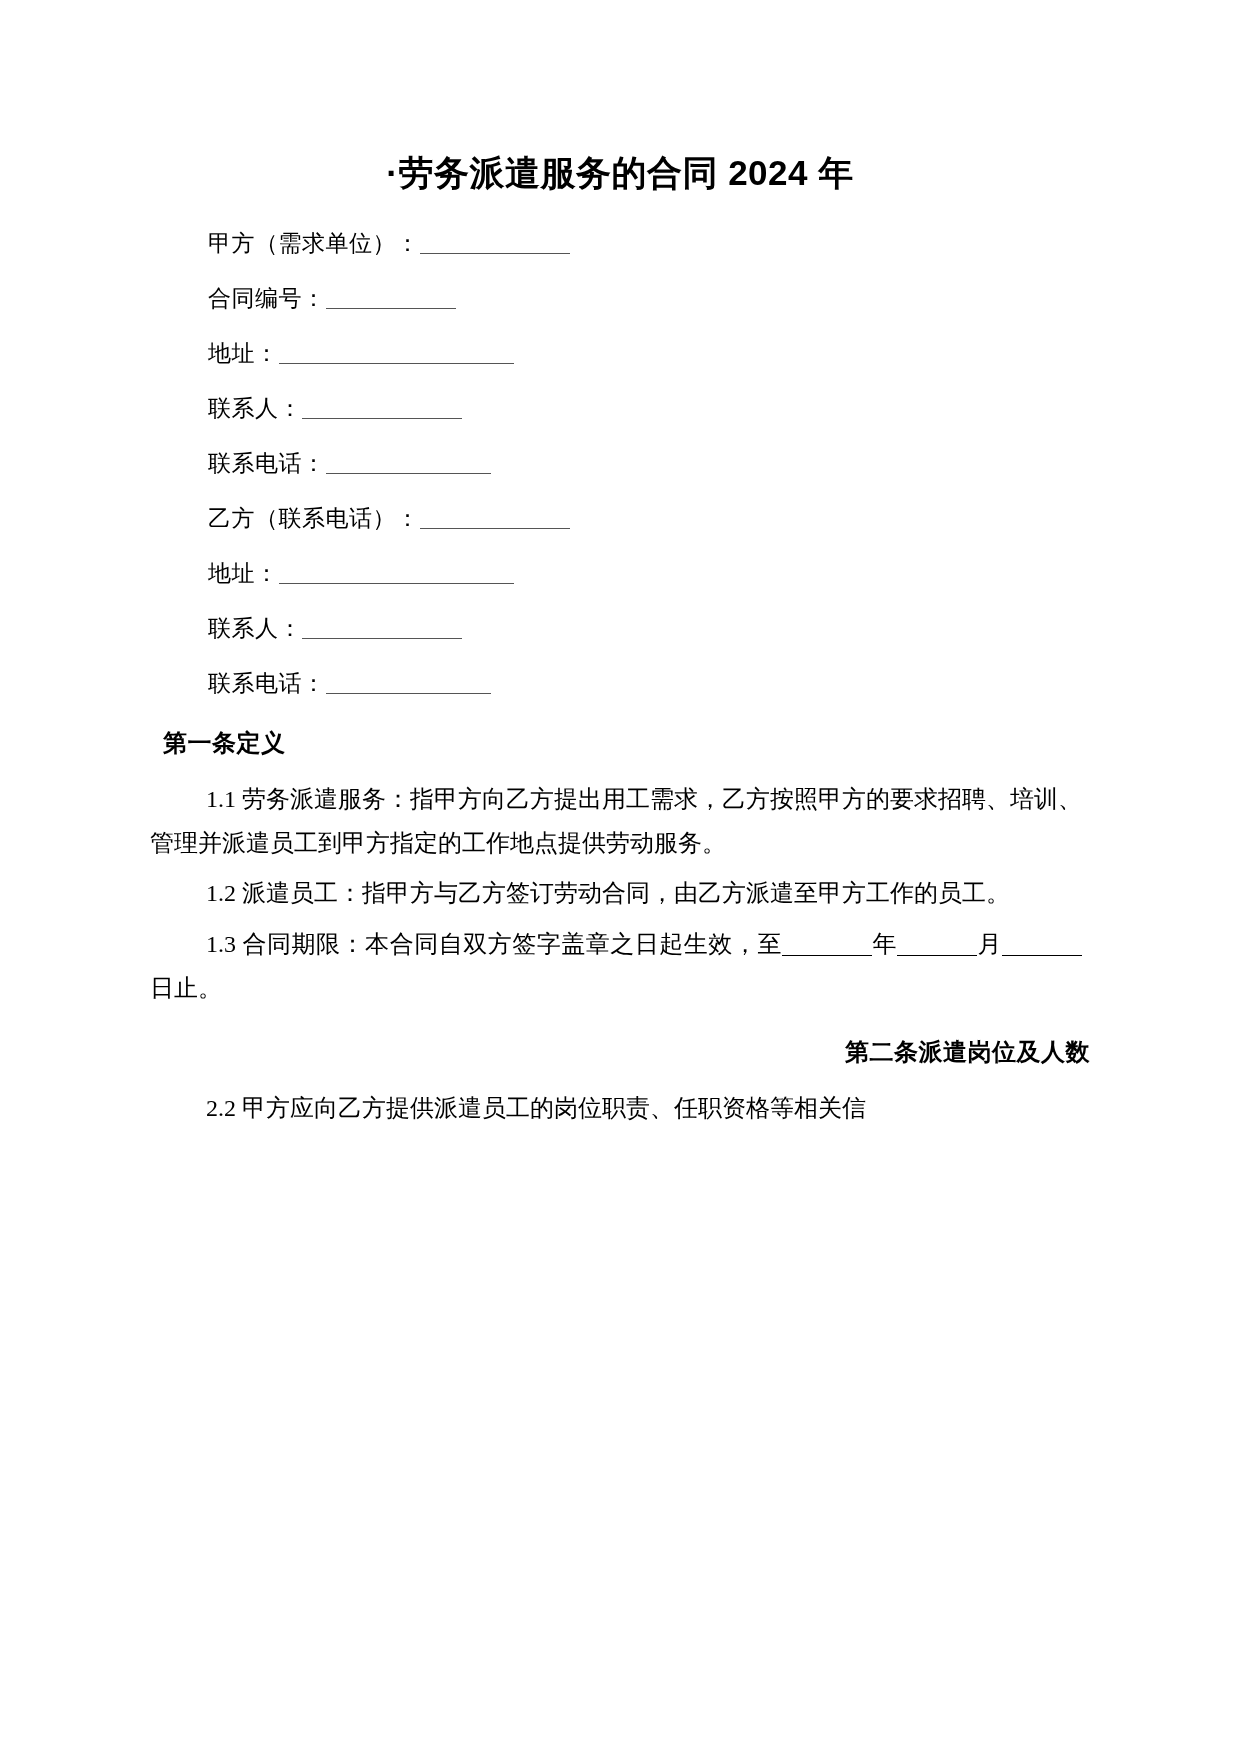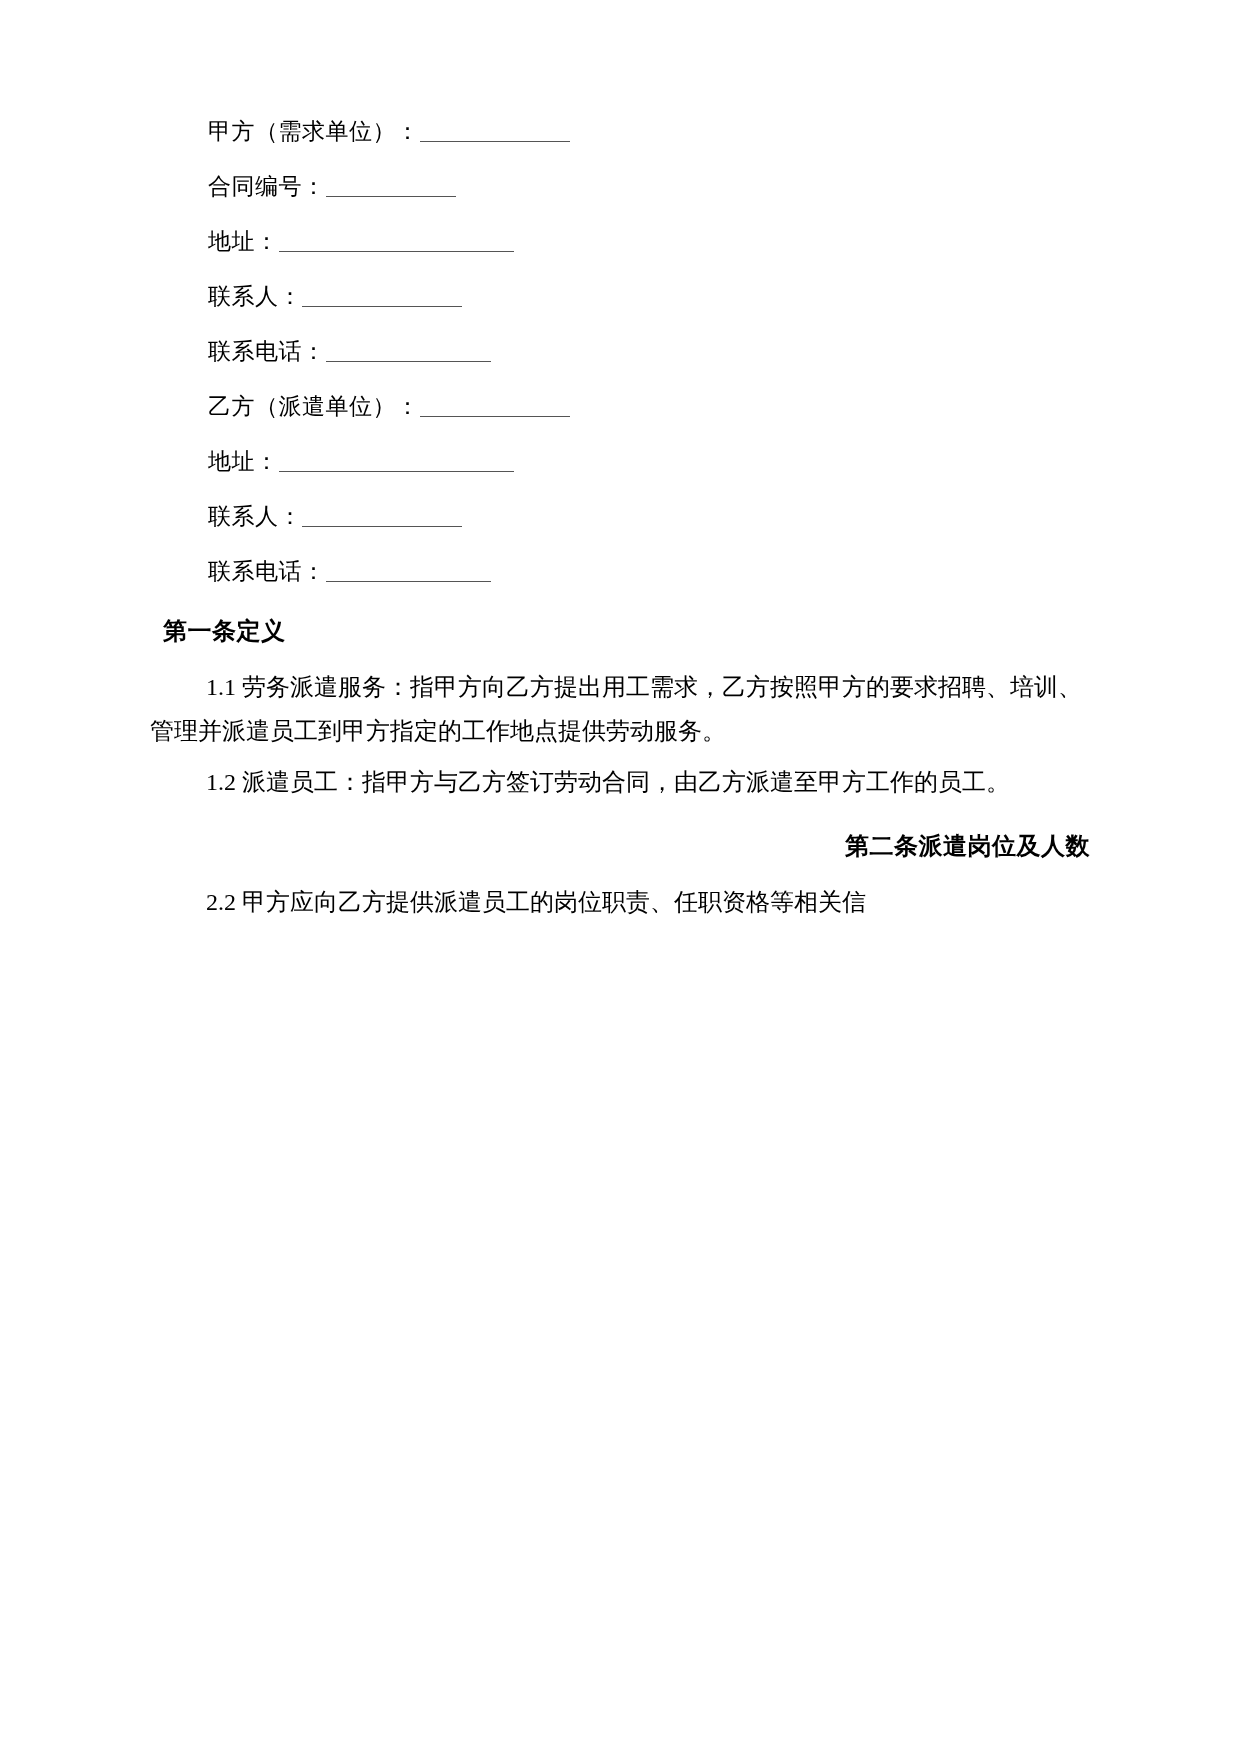--- a/index.html
+++ b/index.html
@@ -79,34 +79,36 @@
   }
   .u-90 { width: 90px; }
   .u-80 { width: 80px; }
   .u-70 { width: 70px; }
 </style>
 </head>
 <body>
 
 <div class="page">
 
+  <div class="doc-title">·劳务派遣服务的合同 2024 年</div>
 
   <div id="header-fields">
       <div class="field-line"><span class="label">甲方（需求单位）：</span><span class="blank b-150"></span></div>
       <div class="field-line"><span class="label">合同编号：</span><span class="blank b-130"></span></div>
       <div class="field-line"><span class="label">地址：</span><span class="blank b-235"></span></div>
       <div class="field-line"><span class="label">联系人：</span><span class="blank b-160"></span></div>
       <div class="field-line"><span class="label">联系电话：</span><span class="blank b-165"></span></div>
-      <div class="field-line"><span class="label">乙方（派遣单位）：</span><span class="blank b-150"></span></div>
+      <div class="field-line"><span class="label">乙方（联系电话）：</span><span class="blank b-150"></span></div>
       <div class="field-line"><span class="label">地址：</span><span class="blank b-235"></span></div>
       <div class="field-line"><span class="label">联系人：</span><span class="blank b-160"></span></div>
       <div class="field-line"><span class="label">联系电话：</span><span class="blank b-165"></span></div>
     </div>
 
   <div id="sections">
       <div class="section-head">第一条定义</div>
       <p class="para"><span>1.1 劳务派遣服务：指甲方向乙方提出用工需求，乙方按照甲方的要求招聘、培训、管理并派遣员工到甲方指定的工作地点提供劳动服务。</span></p>
       <p class="para"><span>1.2 派遣员工：指甲方与乙方签订劳动合同，由乙方派遣至甲方工作的员工。</span></p>
+      <p class="para"><span>1.3 合同期限：本合同自双方签字盖章之日起生效，至</span><span class="ul u-90"></span><span>年</span><span class="ul u-80"></span><span>月</span><span class="ul u-80"></span><span>日止。</span></p>
       <div class="section-head indented">第二条派遣岗位及人数</div>
       <p class="para"><span>2.2 甲方应向乙方提供派遣员工的岗位职责、任职资格等相关信</span></p>
     </div>
 
 </div>
 
 </body></html>

